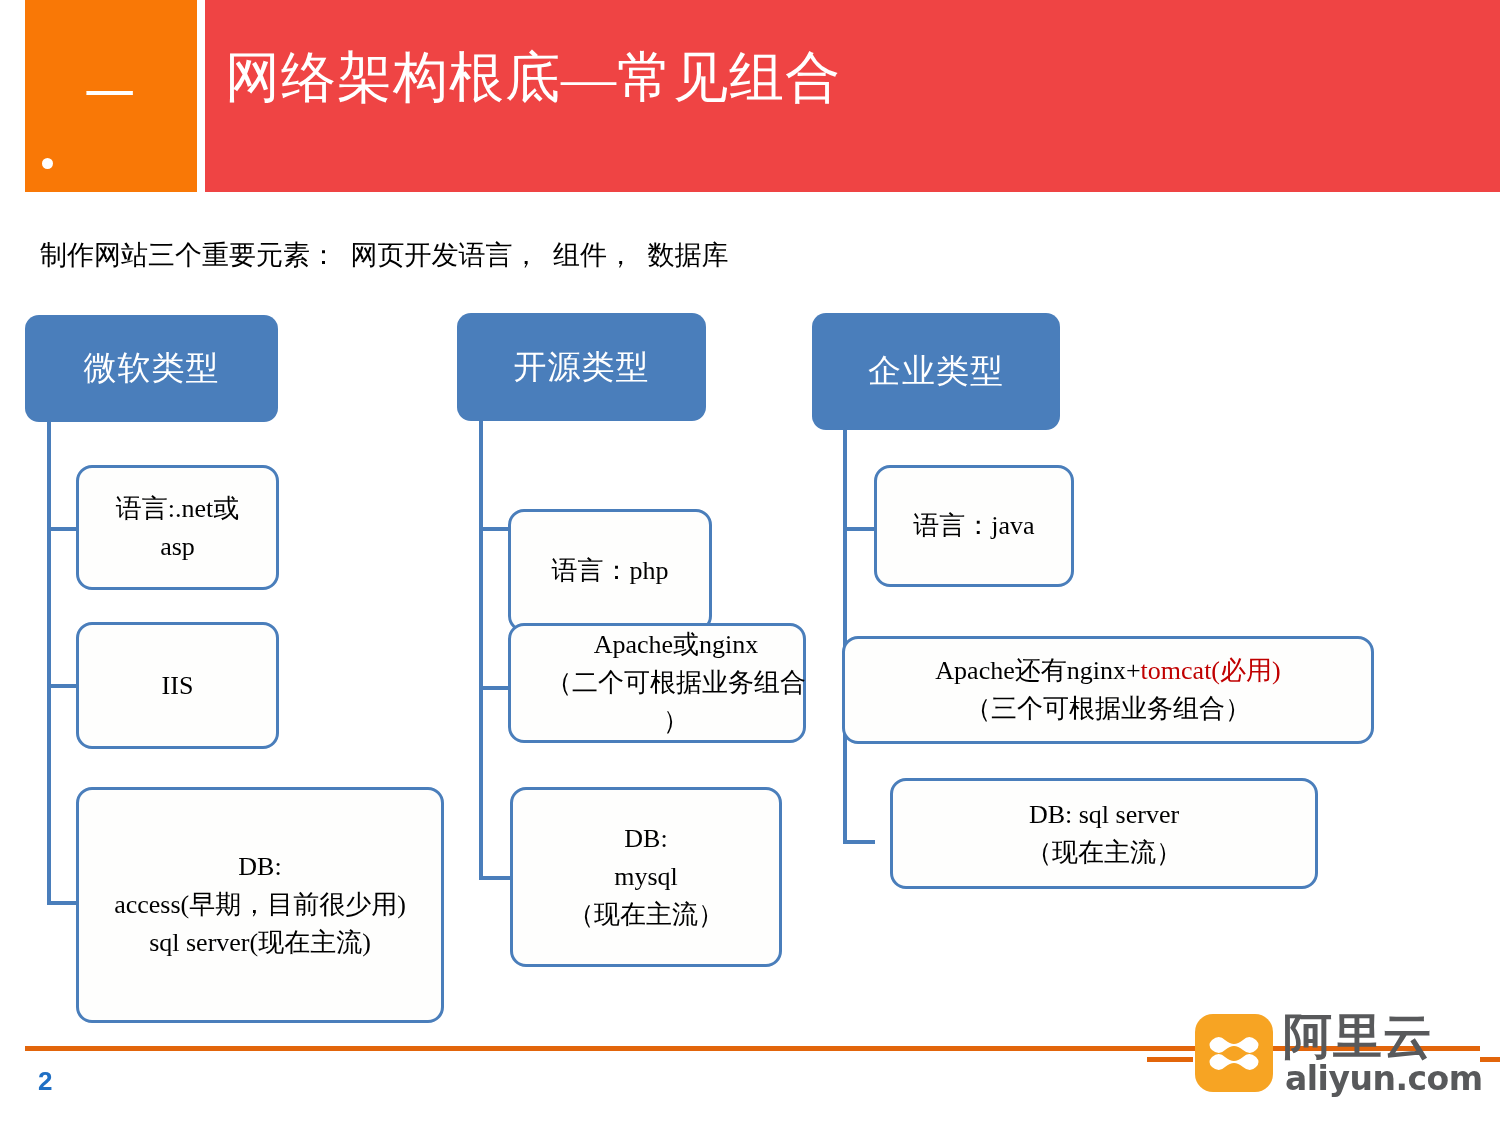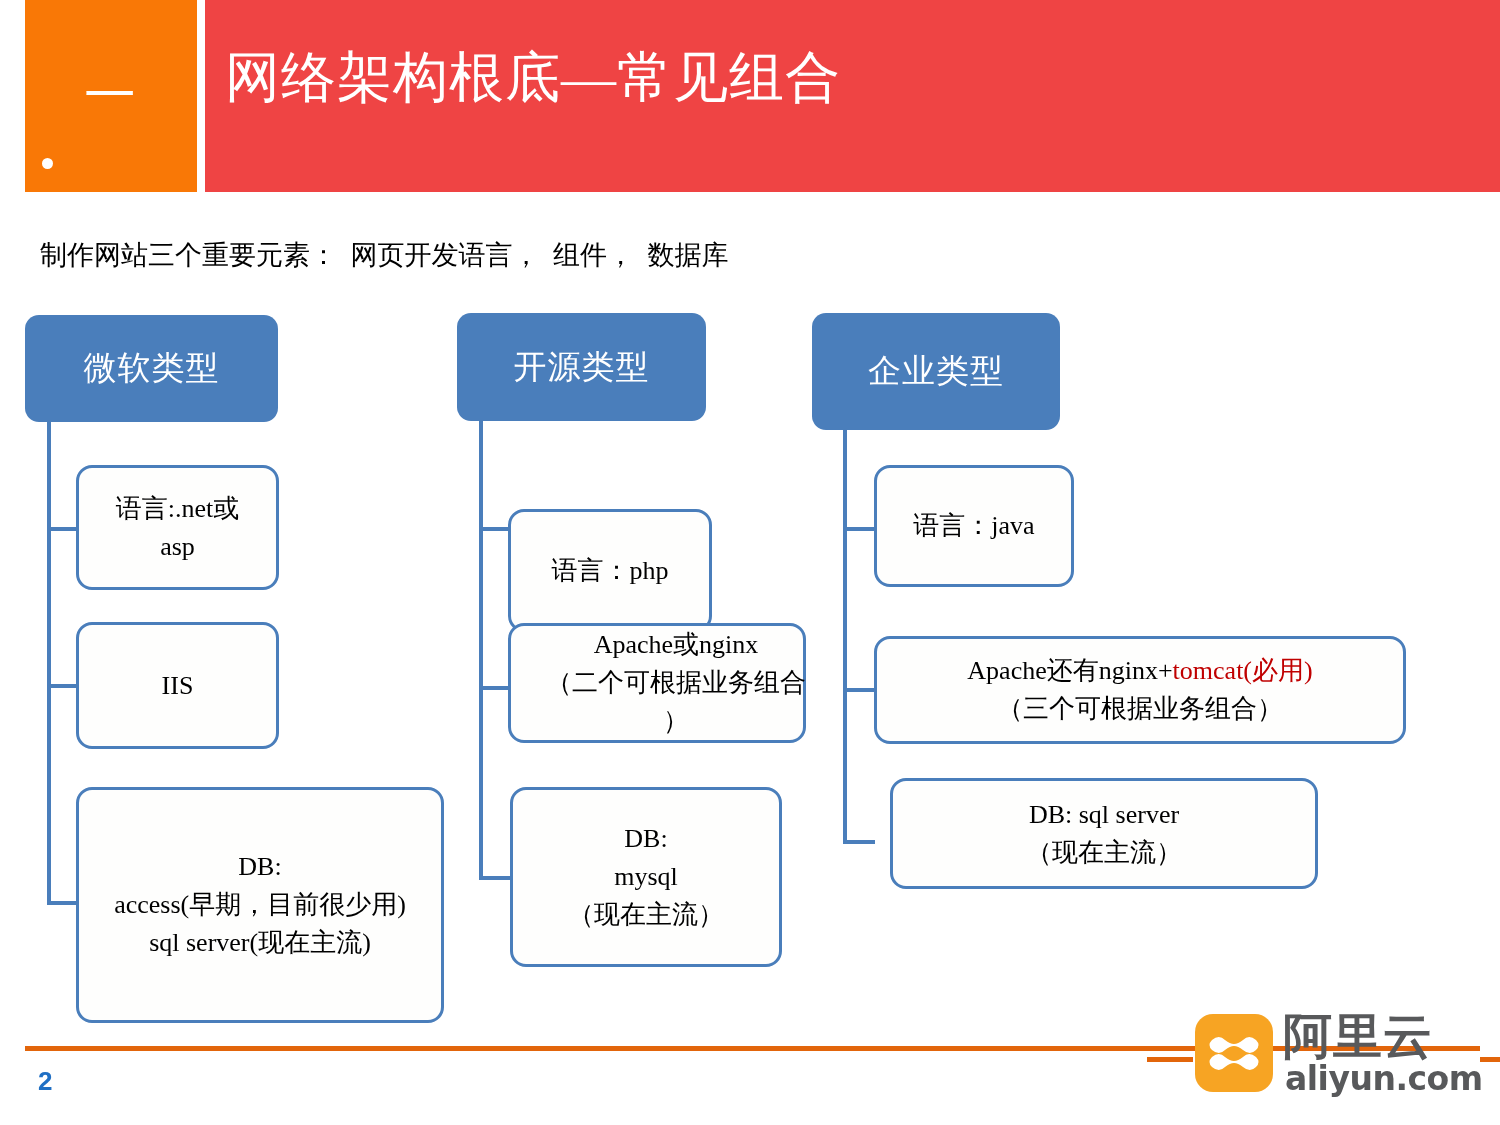--- a/index.html
+++ b/index.html
@@ -251,21 +251,21 @@
   <div class="branch" style="left:843px; top:527px; width:32px;"></div>
   <div class="branch" style="left:843px; top:688px; width:32px;"></div>
   <div class="branch" style="left:843px; top:840px; width:32px;"></div>
 
   <div class="node" style="left:874px; top:465px; width:200px; height:122px;">
     <span class="wrap">
       <span class="l">语言：java</span>
     </span>
   </div>
 
-  <div class="node" style="left:874px; top:636px; width:532px; height:108px;">
+  <div class="node" style="left:842px; top:636px; width:532px; height:108px;">
     <span class="wrap">
       <span class="l"><span>Apache还有nginx+<span class="red">tomcat(必用)</span></span></span>
       <span class="l">（三个可根据业务组合）</span>
     </span>
   </div>
 
   <div class="node" style="left:890px; top:778px; width:428px; height:111px;">
     <span class="wrap">
       <span class="l">DB:    sql server</span>
       <span class="l">（现在主流）</span>

